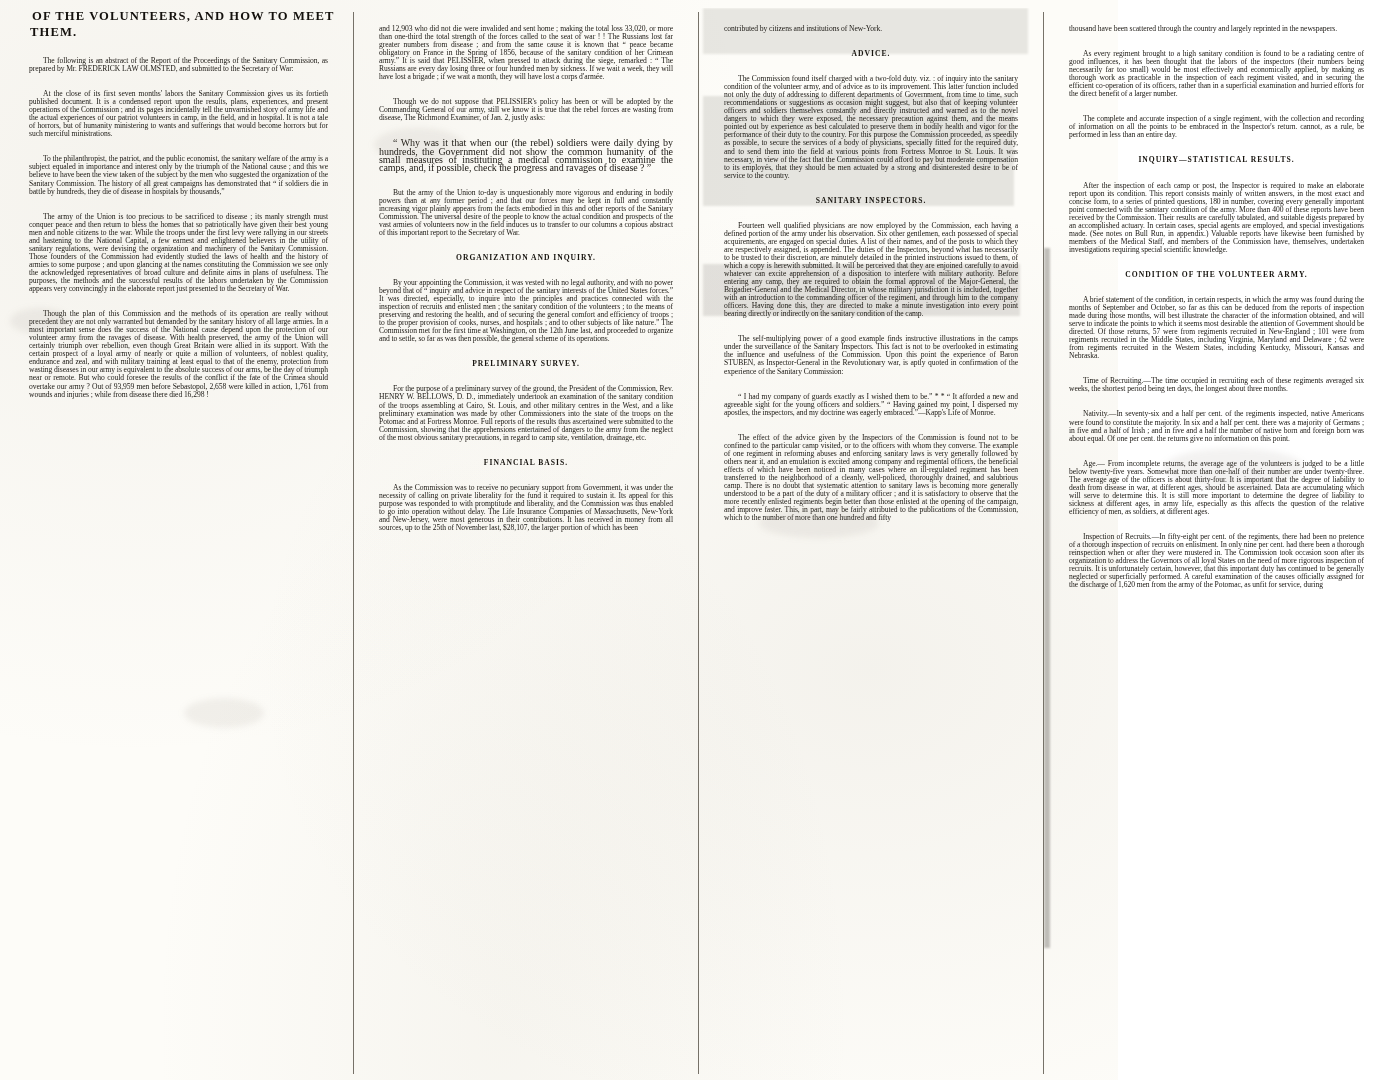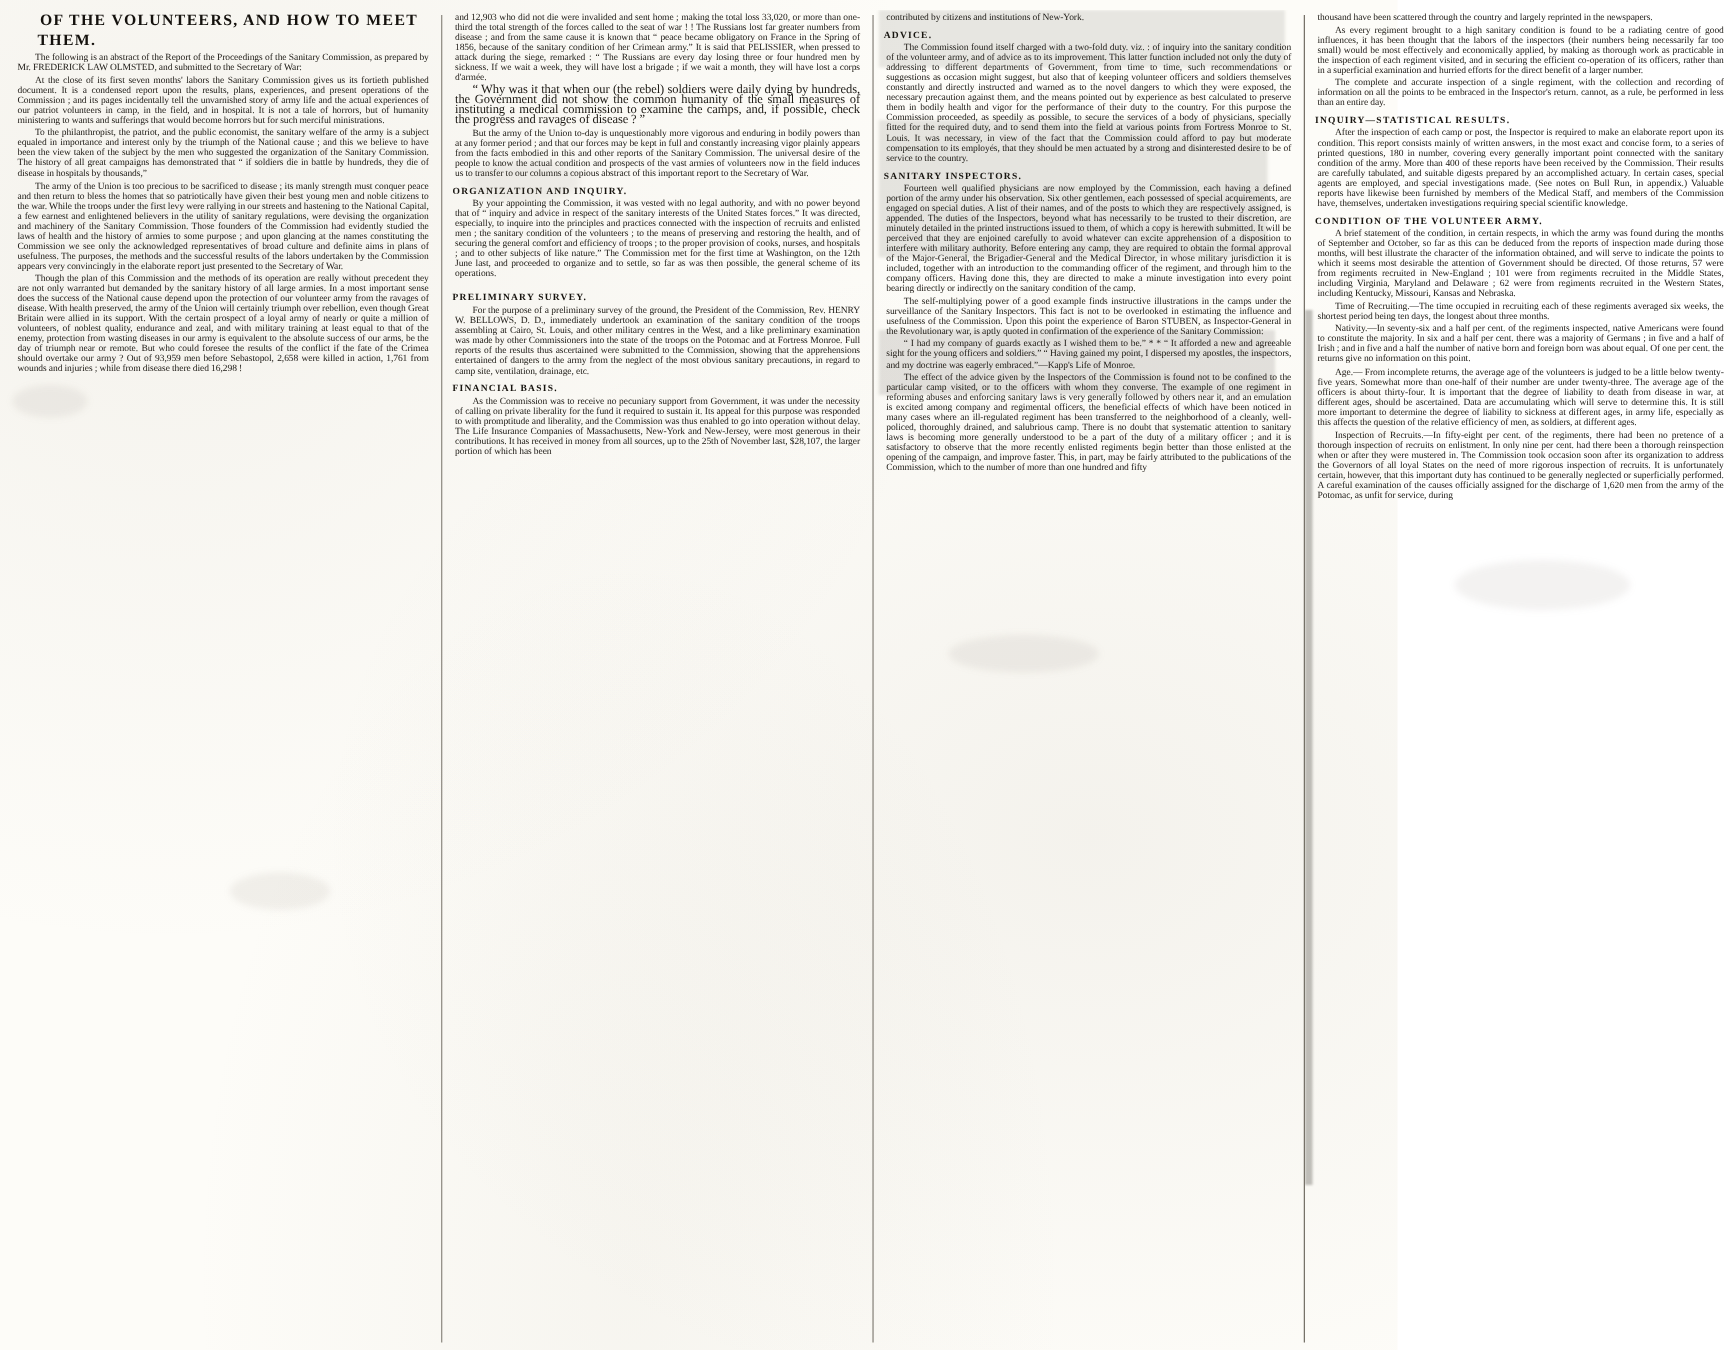--- a/index.html
+++ b/index.html
@@ -49,21 +49,21 @@
     position: absolute;
     top: 4px;
     bottom: 6px;
     right: 0;
     width: 1px;
     background: #4a443a;
     opacity: .75;
   }
 
   p, .head, .sub {
-    margin: 2px;
+    margin: 17px;
     font-size: 12.4px;
     line-height: 13.45px;
     text-align: justify;
     text-justify: inter-word;
     -webkit-hyphens: none;
     hyphens: none;
     word-spacing: -0.1px;
     letter-spacing: -0.05px;
     color: #1a1712;
   }
@@ -76,21 +76,21 @@
     font-weight: bold;
     letter-spacing: 1.1px;
     text-align: left;
     text-indent: 20px;
     margin-bottom: 2px;
     color: #14110d;
   }
   .banner .l2 { display: block; text-indent: 18px; letter-spacing: 1.1px; }
 
   .sub {
-    text-align: left;
+    text-align: center;
     font-size: 11.6px;
     letter-spacing: 1.0px;
     font-weight: bold;
     margin: 6px 0 2px 0;
     text-indent: 0;
     color: #16130e;
   }
 
   
   .smudge {
@@ -124,20 +124,21 @@
       <p style="font-size: 7.6px; line-height: 8.05px;">To the philanthropist, the patriot, and the public economist, the sanitary welfare of the army is a subject equaled in importance and interest only by the triumph of the National cause ; and this we believe to have been the view taken of the subject by the men who suggested the organization of the Sanitary Commission. The history of all great campaigns has demonstrated that “ if soldiers die in battle by hundreds, they die of disease in hospitals by thousands,”</p>
       <p style="font-size: 7.6px; line-height: 8.05px;">The army of the Union is too precious to be sacrificed to disease ; its manly strength must conquer peace and then return to bless the homes that so patriotically have given their best young men and noble citizens to the war. While the troops under the first levy were rallying in our streets and hastening to the National Capital, a few earnest and enlightened believers in the utility of sanitary regulations, were devising the organization and machinery of the Sanitary Commission. Those founders of the Commission had evidently studied the laws of health and the history of armies to some purpose ; and upon glancing at the names constituting the Commission we see only the acknowledged representatives of broad culture and definite aims in plans of usefulness. The purposes, the methods and the successful results of the labors undertaken by the Commission appears very convincingly in the elaborate report just presented to the Secretary of War.</p>
       <p style="font-size: 7.6px; line-height: 8.05px;">Though the plan of this Commission and the methods of its operation are really without precedent they are not only warranted but demanded by the sanitary history of all large armies. In a most important sense does the success of the National cause depend upon the protection of our volunteer army from the ravages of disease. With health preserved, the army of the Union will certainly triumph over rebellion, even though Great Britain were allied in its support. With the certain prospect of a loyal army of nearly or quite a million of volunteers, of noblest quality, endurance and zeal, and with military training at least equal to that of the enemy, protection from wasting diseases in our army is equivalent to the absolute success of our arms, be the day of triumph near or remote. But who could foresee the results of the conflict if the fate of the Crimea should overtake our army ? Out of 93,959 men before Sebastopol, 2,658 were killed in action, 1,761 from wounds and injuries ; while from disease there died 16,298 !</p>
       <div class="rule"></div>
       <div class="smudge" style="left:6px; top:300px; width:60px; height:26px;"></div>
       <div class="smudge" style="left:180px; top:690px; width:80px; height:30px;"></div>
     </div>
 
     <div class="col c2">
       <p class="noindent" style="font-size: 7.6px; line-height: 8.05px;">and 12,903 who did not die were invalided and sent home ; making the total loss 33,020, or more than one-third the total strength of the forces called to the seat of war ! ! The Russians lost far greater numbers from disease ; and from the same cause it is known that “ peace became obligatory on France in the Spring of 1856, because of the sanitary condition of her Crimean army.” It is said that PELISSIER, when pressed to attack during the siege, remarked : “ The Russians are every day losing three or four hundred men by sickness. If we wait a week, they will have lost a brigade ; if we wait a month, they will have lost a corps d'armée.</p>
+      <p style="font-size: 7.6px; line-height: 8.05px;">Though we do not suppose that PELISSIER's policy has been or will be adopted by the Commanding General of our army, still we know it is true that the rebel forces are wasting from disease, The Richmond Examiner, of Jan. 2, justly asks:</p>
       <p style="font-size: 10px; line-height: 8.05px;">“ Why was it that when our (the rebel) soldiers were daily dying by hundreds, the Government did not show the common humanity of the small measures of instituting a medical commission to examine the camps, and, if possible, check the progress and ravages of disease ? ”</p>
       <p style="font-size: 7.6px; line-height: 8.05px;">But the army of the Union to-day is unquestionably more vigorous and enduring in bodily powers than at any former period ; and that our forces may be kept in full and constantly increasing vigor plainly appears from the facts embodied in this and other reports of the Sanitary Commission. The universal desire of the people to know the actual condition and prospects of the vast armies of volunteers now in the field induces us to transfer to our columns a copious abstract of this important report to the Secretary of War.</p>
       <div class="sub" style="font-size: 7.6px; line-height: 8.05px;">ORGANIZATION AND INQUIRY.</div>
       <p style="font-size: 7.6px; line-height: 8.05px;">By your appointing the Commission, it was vested with no legal authority, and with no power beyond that of “ inquiry and advice in respect of the sanitary interests of the United States forces.” It was directed, especially, to inquire into the principles and practices connected with the inspection of recruits and enlisted men ; the sanitary condition of the volunteers ; to the means of preserving and restoring the health, and of securing the general comfort and efficiency of troops ; to the proper provision of cooks, nurses, and hospitals ; and to other subjects of like nature.” The Commission met for the first time at Washington, on the 12th June last, and proceeded to organize and to settle, so far as was then possible, the general scheme of its operations.</p>
       <div class="sub" style="font-size: 7.6px; line-height: 8.05px; margin-top: 11px;">PRELIMINARY SURVEY.</div>
       <p style="font-size: 7.6px; line-height: 8.05px;">For the purpose of a preliminary survey of the ground, the President of the Commission, Rev. HENRY W. BELLOWS, D. D., immediately undertook an examination of the sanitary condition of the troops assembling at Cairo, St. Louis, and other military centres in the West, and a like preliminary examination was made by other Commissioners into the state of the troops on the Potomac and at Fortress Monroe. Full reports of the results thus ascertained were submitted to the Commission, showing that the apprehensions entertained of dangers to the army from the neglect of the most obvious sanitary precautions, in regard to camp site, ventilation, drainage, etc.</p>
       <div class="sub" style="font-size: 7.6px; line-height: 8.05px;">FINANCIAL BASIS.</div>
       <p style="font-size: 7.6px; line-height: 8.05px;">As the Commission was to receive no pecuniary support from Government, it was under the necessity of calling on private liberality for the fund it required to sustain it. Its appeal for this purpose was responded to with promptitude and liberality, and the Commission was thus enabled to go into operation without delay. The Life Insurance Companies of Massachusetts, New-York and New-Jersey, were most generous in their contributions. It has received in money from all sources, up to the 25th of November last, $28,107, the larger portion of which has been</p>
       <div class="rule"></div>
       <div class="smudge" style="left:20px; top:120px; width:90px; height:34px;"></div>

